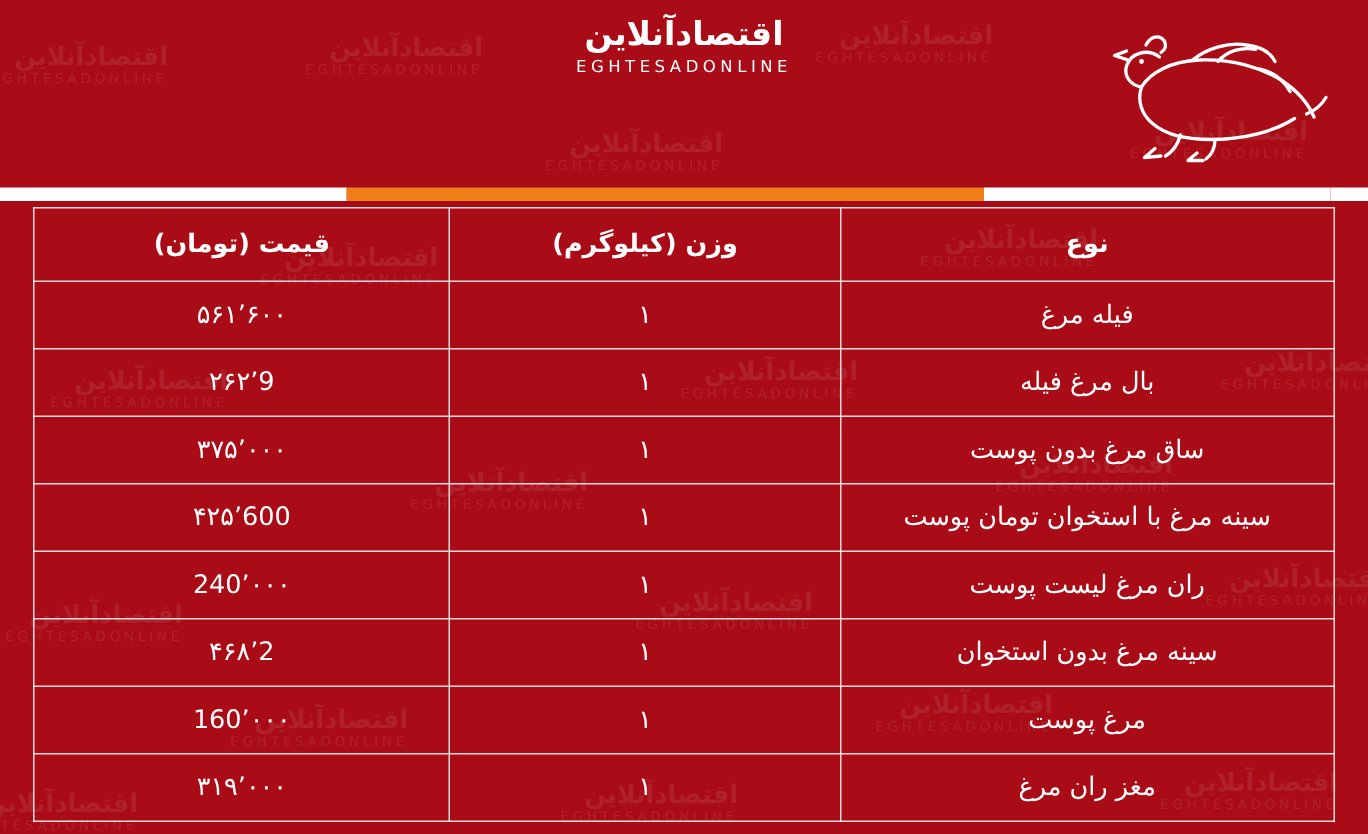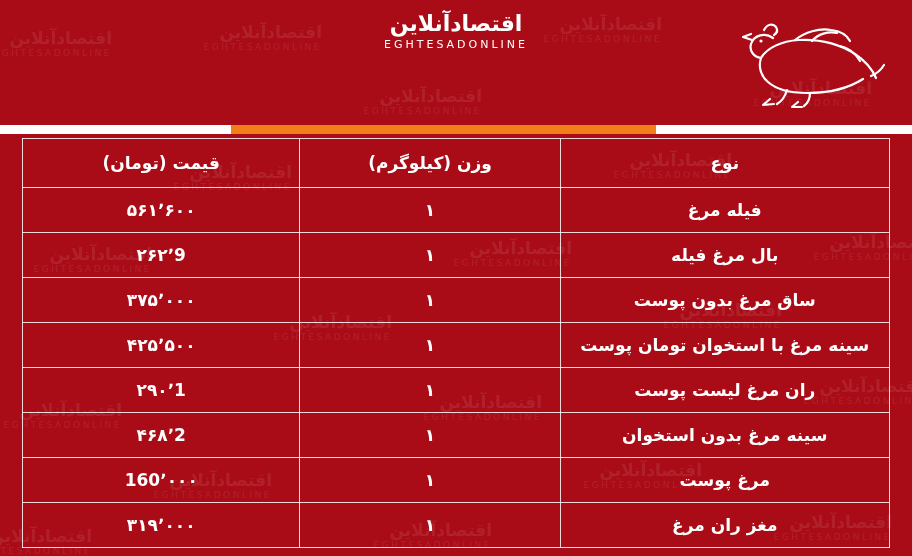--- a/index.html
+++ b/index.html
@@ -121,21 +121,21 @@
     padding: 0;
     height: 44px;
     font-size: 17px;
   }
   table.price-table th {
     font-weight: bold;
     font-size: 17px;
     height: 48px;
   }
   table.price-table td {
-    font-weight: bold;
+    font-weight: normal;
   }
   col.c-type  { width: 38%; }
   col.c-weight{ width: 30%; }
   col.c-price { width: 32%; }
 </style>
 </head>
 <body>
 
 <div class="watermarks">
   <div class="wm" style="top:14px;  right:250px;"><span>اقتصادآنلاین</span><span class="wm-sub">EGHTESADONLINE</span></div>
@@ -221,26 +221,26 @@
         <td>۲۶۲٬9</td>
       </tr>
       <tr>
         <td>ساق مرغ بدون پوست</td>
         <td>۱</td>
         <td>۳۷۵٬۰۰۰</td>
       </tr>
       <tr>
         <td>سینه مرغ با استخوان تومان پوست</td>
         <td>۱</td>
-        <td>۴۲۵٬۵۰۰</td>
+        <td>۴۲۵٬600</td>
       </tr>
       <tr>
         <td>ران مرغ لیست پوست</td>
         <td>۱</td>
-        <td>۲۹۰٬1</td>
+        <td>240٬۰۰۰</td>
       </tr>
       <tr>
         <td>سینه مرغ بدون استخوان</td>
         <td>۱</td>
         <td>۴۶۸٬2</td>
       </tr>
       <tr>
         <td>مرغ پوست</td>
         <td>۱</td>
         <td>160٬۰۰۰</td>

